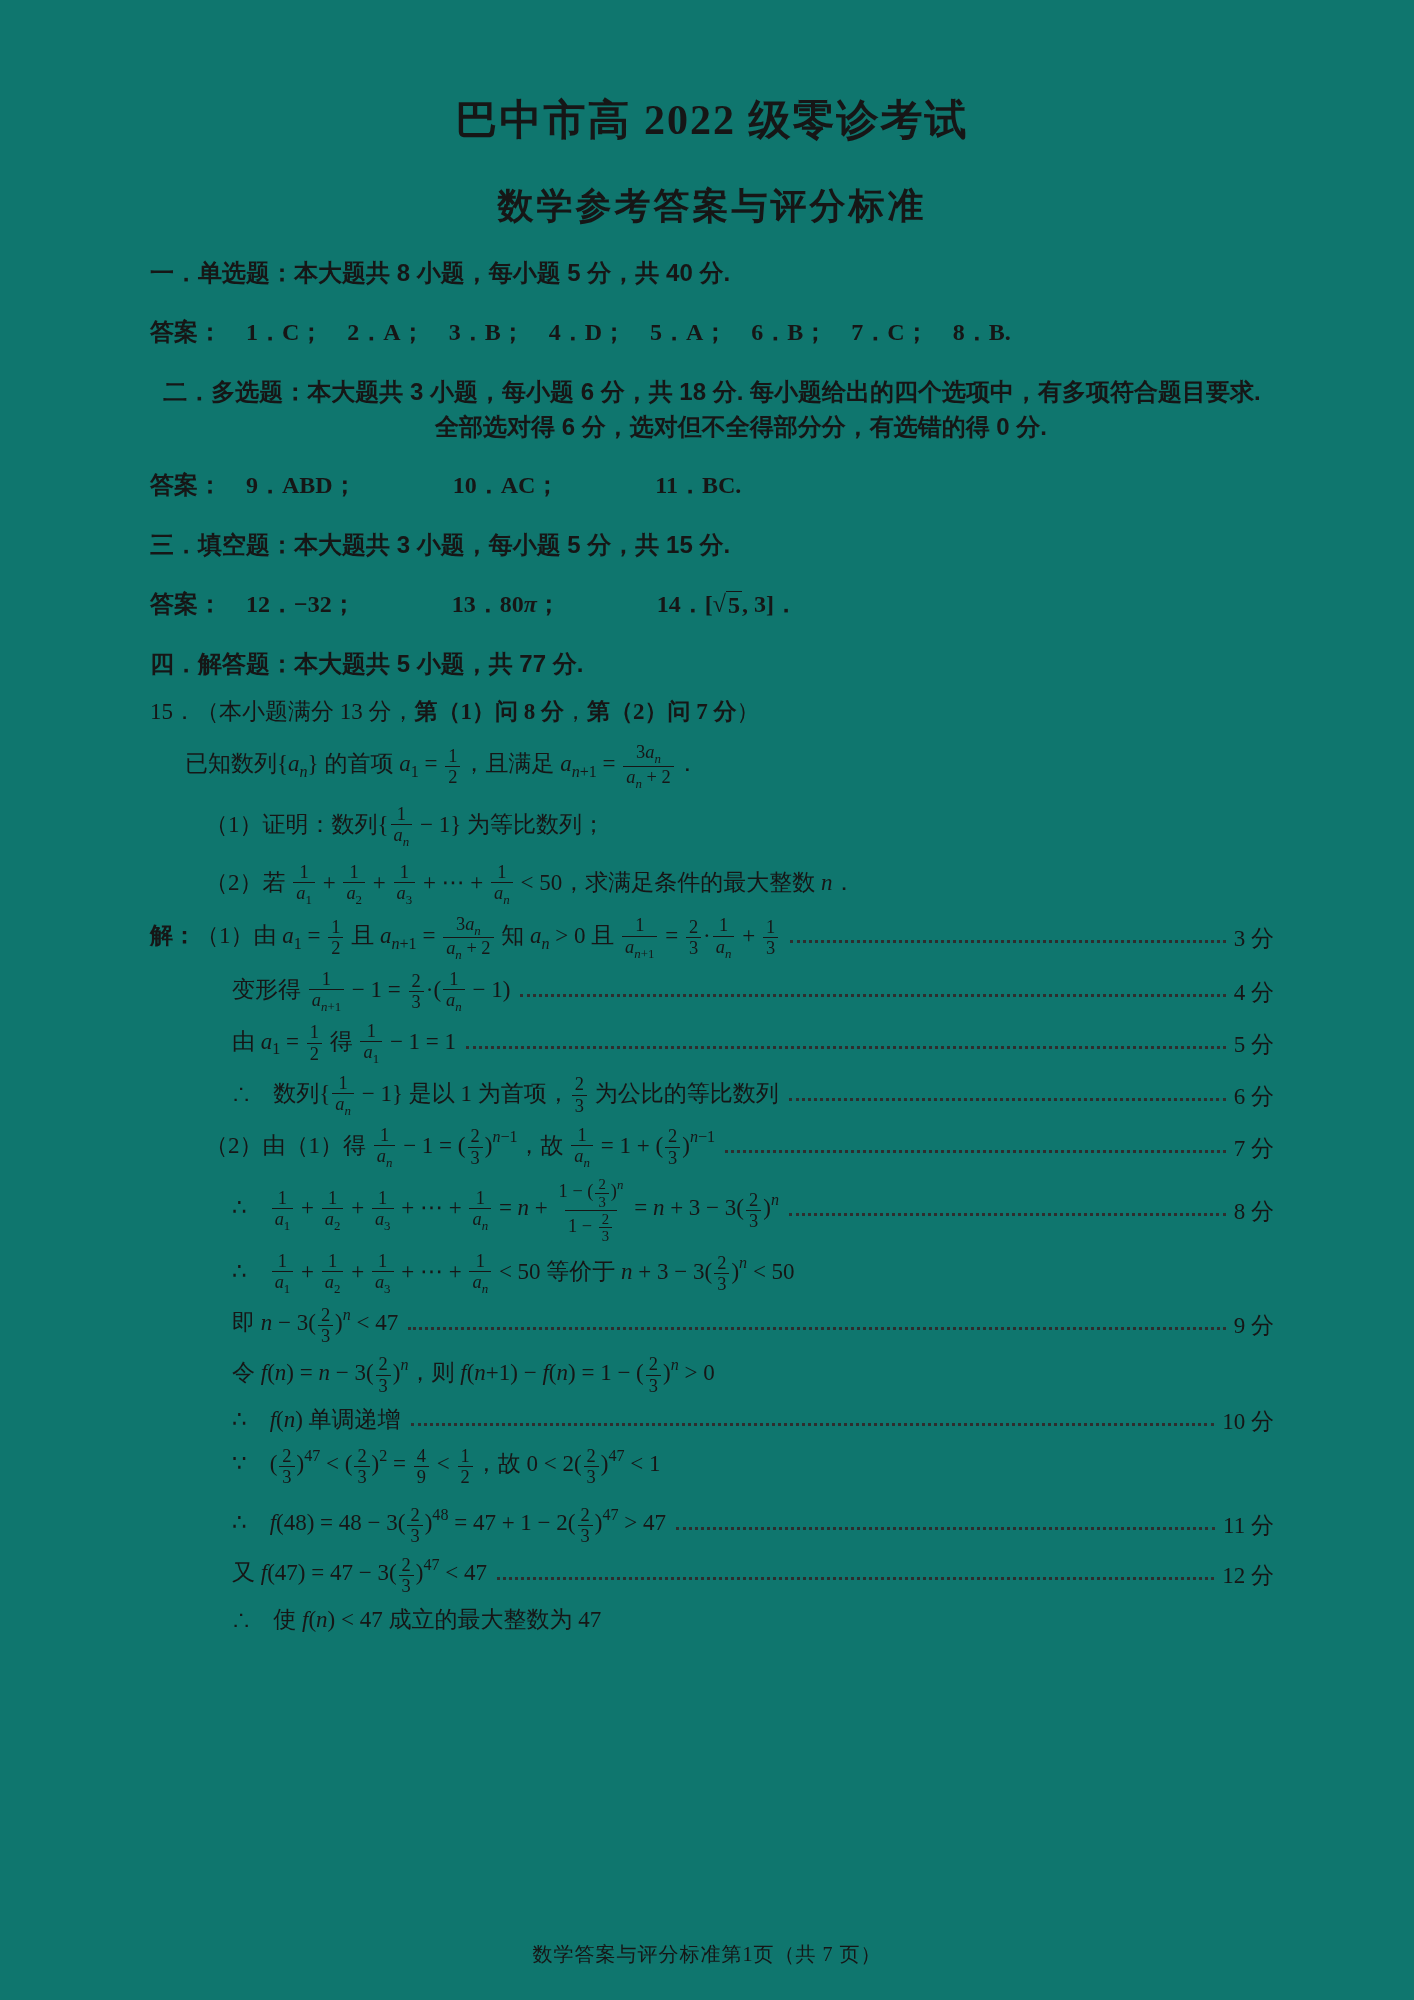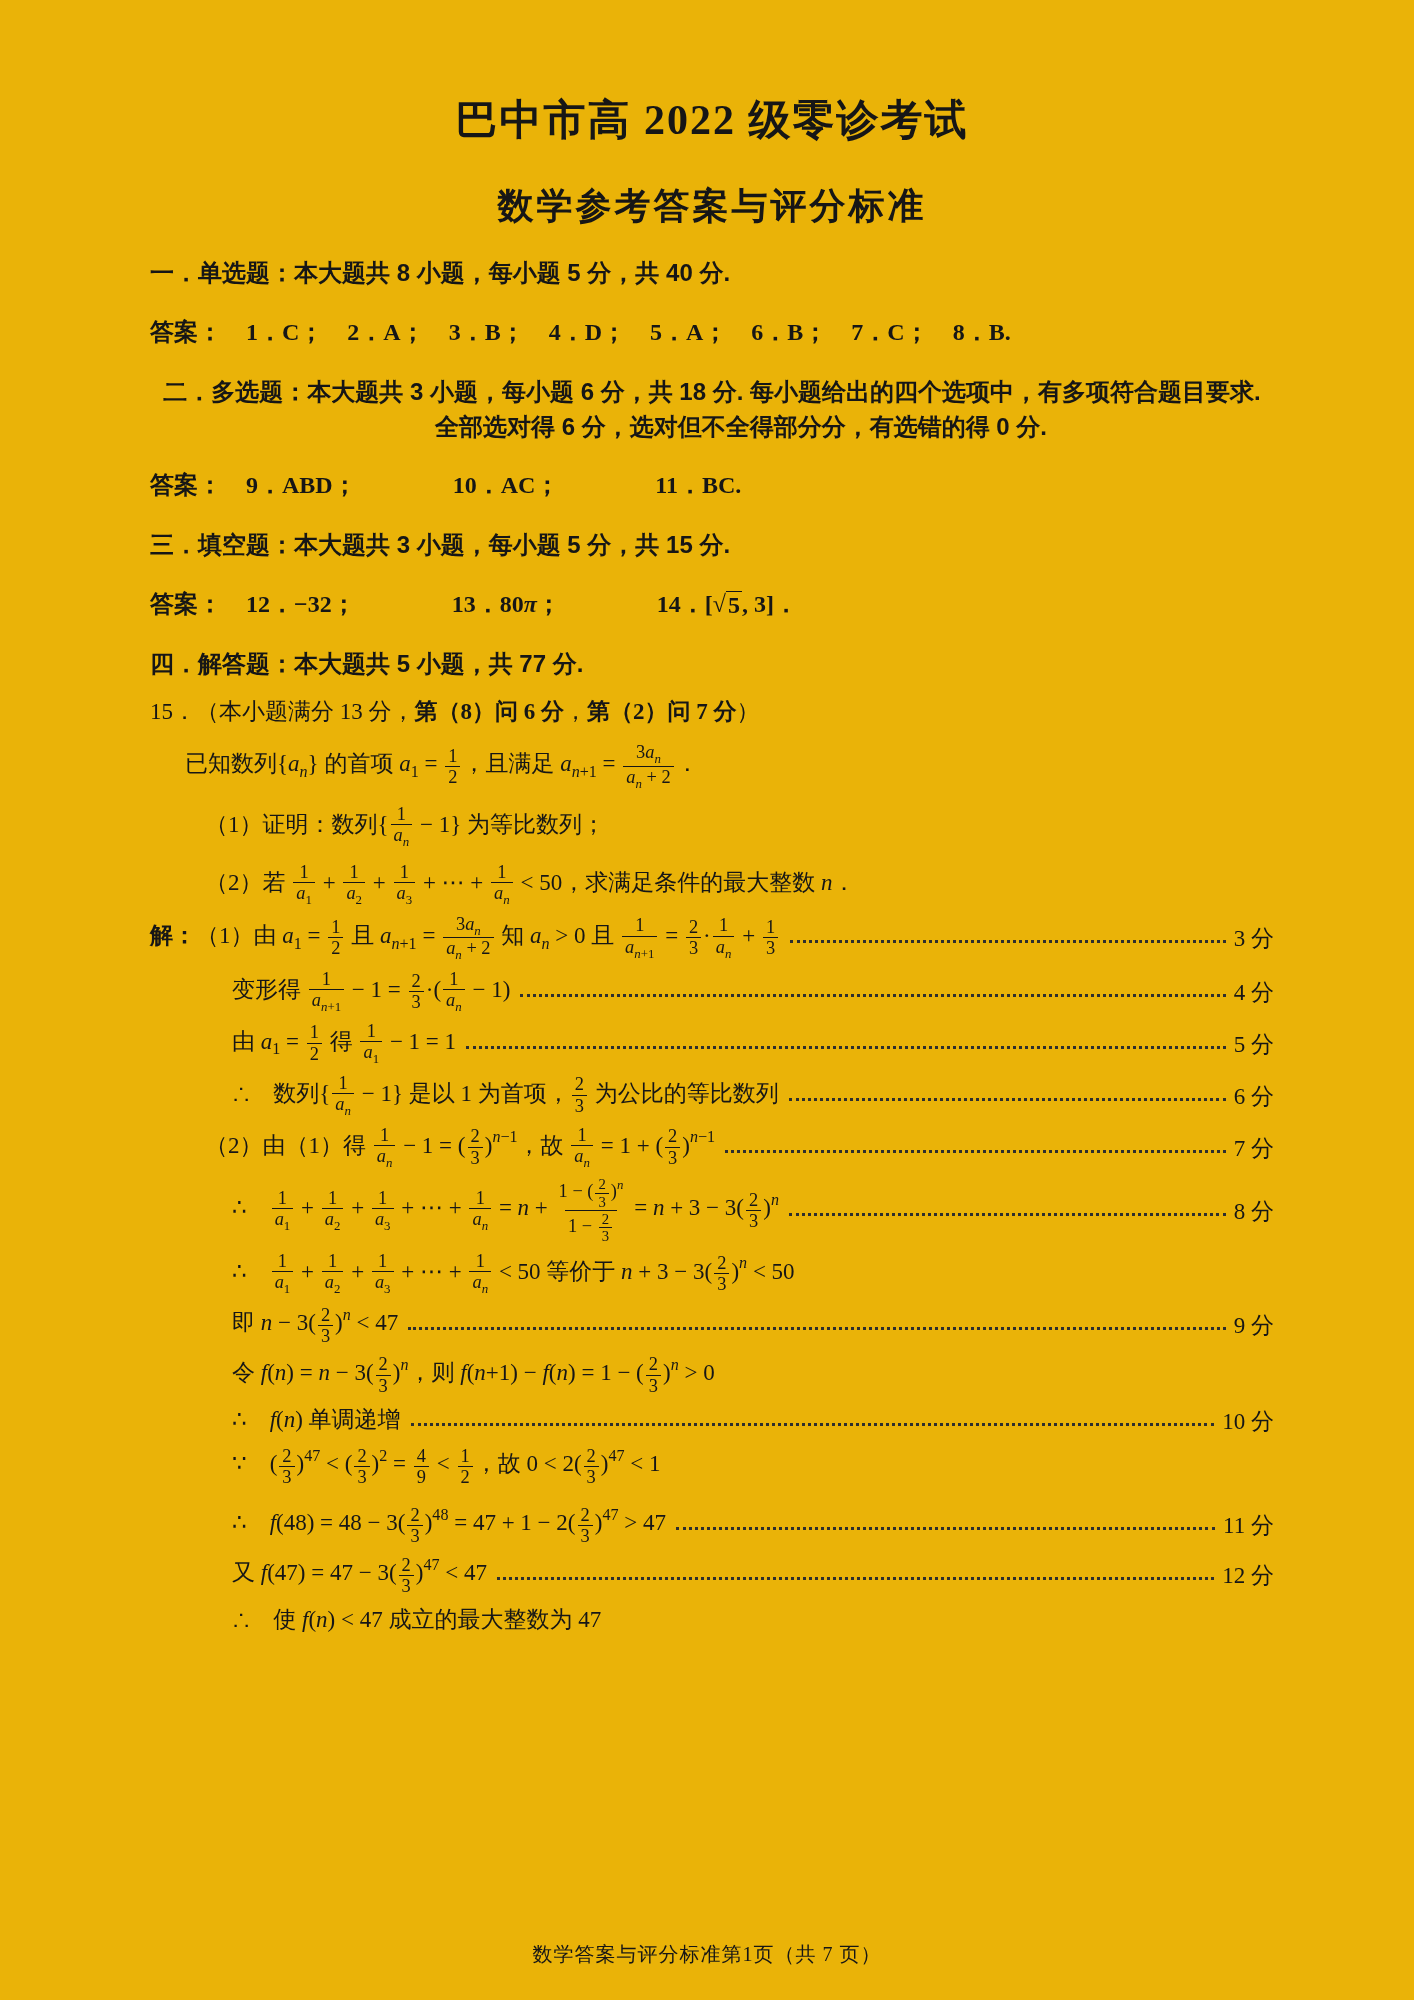--- a/index.html
+++ b/index.html
@@ -1,18 +1,18 @@
 <!DOCTYPE html>
 <html><head>
 <meta charset="utf-8">
 <style>
   *{margin:0;padding:0;box-sizing:border-box;}
   html,body{background:#ffffff;}
   .page{
-    width:1414px;height:2000px;background:#eab308;color:#161616;
+    width:1414px;height:2000px;background:#0f766e;color:#161616;
     position:relative;overflow:hidden;
     font-family:"Liberation Serif","DejaVu Serif",serif;
     font-size:23px;
     padding:92px 140px 0 150px;
   }
   .title{text-align:center;font-size:42px;font-weight:700;letter-spacing:2px;}
   .subtitle{text-align:center;font-size:36px;font-weight:700;margin-top:34px;
     font-family:"Liberation Sans","DejaVu Sans",sans-serif;letter-spacing:3px;}
   .lines{margin-top:18px;}
   .ln{display:flex;align-items:center;}
@@ -65,21 +65,21 @@
       <div class="ln ans">
         <span class="mc">答案：　12．−32；　　　　13．80<i>π</i>；　　　　14．[<span class="sq">
             <span class="sqs">√</span>
             <span class="sqv">5</span>
           </span>, 3]．</span>
       </div>
       <div class="ln sec">
         <span class="mc">四．解答题：本大题共 5 小题，共 77 分.</span>
       </div>
       <div class="ln q">
-        <span class="mc">15．（本小题满分 13 分，<b>第（8）问 6 分</b>，<b>第（2）问 7 分</b>）</span>
+        <span class="mc">15．（本小题满分 13 分，<b>第（1）问 8 分</b>，<b>第（2）问 7 分</b>）</span>
       </div>
       <div class="ln q" style="padding-left: 35px;">
         <span class="mc">已知数列{<i>a</i><sub><i>n</i></sub>} 的首项 <i>a</i><sub>1</sub> = <span class="fr">
             <span class="fn">1</span>
             <span class="fd">2</span>
           </span>，且满足 <i>a</i><sub><i>n</i>+1</sub> = <span class="fr">
             <span class="fn">3<i>a</i><sub><i>n</i></sub></span>
             <span class="fd"><i>a</i><sub><i>n</i></sub> + 2</span>
           </span>．</span>
       </div>

